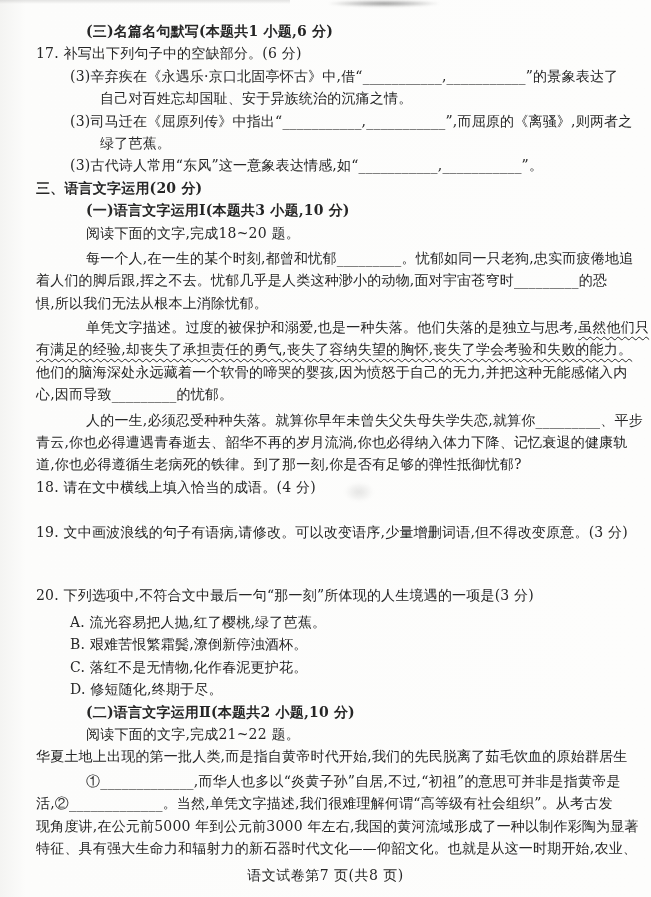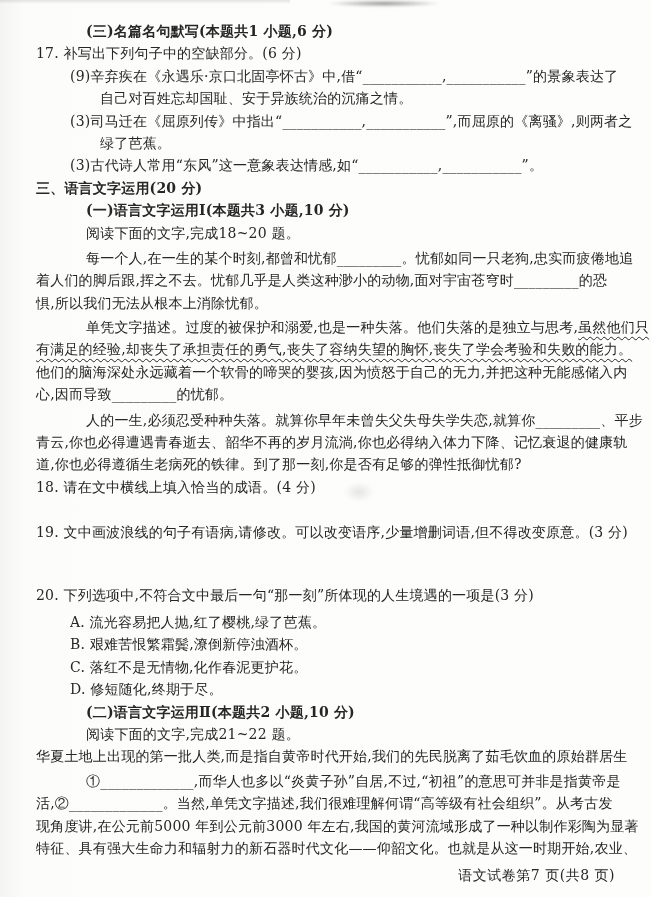--- a/index.html
+++ b/index.html
@@ -35,21 +35,21 @@
   .sp-a { height:23px; }             
   .sp-b { height:40px; }             
   .wavy {
     text-decoration:underline;
     text-decoration-style:wavy;
     text-decoration-thickness:1px;
     text-underline-offset:4px;
   }
   .footer {
     margin-top:8px;
-    text-align:right;
+    text-align:center;
     font-size:14px;
     letter-spacing:0.5px;
     padding-right:18px;
   }
   .smudge { position:absolute; pointer-events:none; }
   .smudge-top {
     left:328px; top:0; width:112px; height:7px;
     background:radial-gradient(ellipse at center, rgba(70,70,70,.55), rgba(70,70,70,0) 72%);
     filter:blur(1px);
   }
@@ -67,21 +67,21 @@
 <body>
 
 <div class="page">
 
   <div class="smudge smudge-edge"></div>
   <div class="smudge smudge-top"></div>
   <div class="smudge smudge-mid"></div>
 
   <div class="line b indh">(三)名篇名句默写(本题共1 小题,6 分)</div>
   <div class="line">17. 补写出下列句子中的空缺部分。(6 分)</div>
-  <div class="line ind1">(9)辛弃疾在《永遇乐·京口北固亭怀古》中,借“___________,___________”的景象表达了</div>
+  <div class="line ind1">(3)辛弃疾在《永遇乐·京口北固亭怀古》中,借“___________,___________”的景象表达了</div>
   <div class="line ind2">自己对百姓忘却国耻、安于异族统治的沉痛之情。</div>
   <div class="line ind1">(3)司马迁在《屈原列传》中指出“___________,___________”,而屈原的《离骚》,则两者之</div>
   <div class="line ind2">绿了芭蕉。</div>
   <div class="line ind1">(3)古代诗人常用“东风”这一意象表达情感,如“___________,___________”。</div>
 
   <div class="line b">三、语言文字运用(20 分)</div>
   <div class="line b indh">(一)语言文字运用Ⅰ(本题共3 小题,10 分)</div>
   <div class="line indh">阅读下面的文字,完成18~20 题。</div>
 
   <div class="line kai indh mt3">每一个人,在一生的某个时刻,都曾和忧郁_________。忧郁如同一只老狗,忠实而疲倦地追</div>

